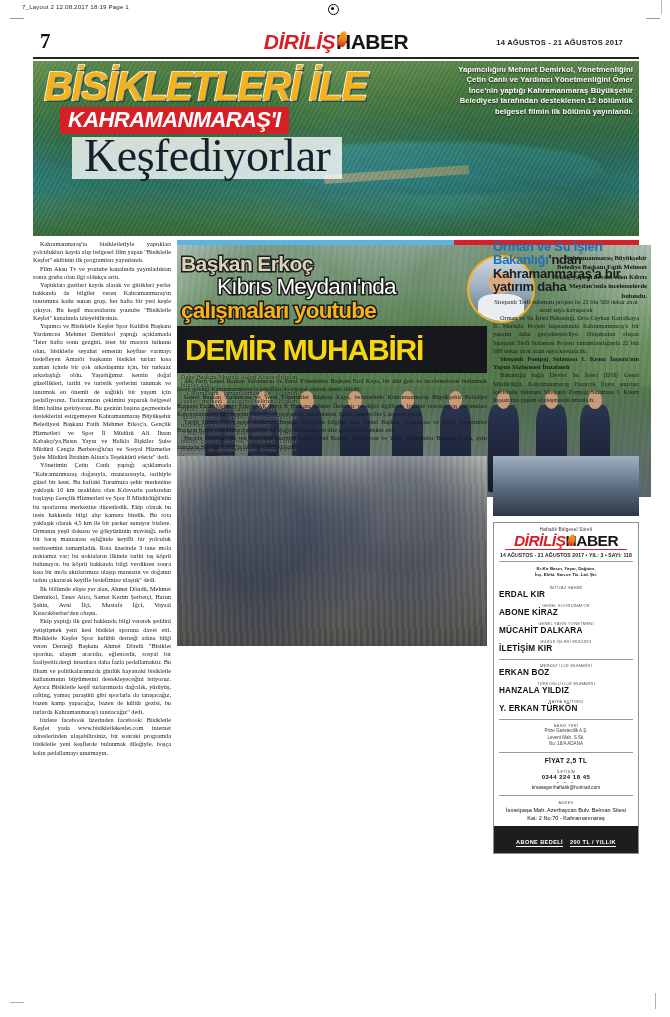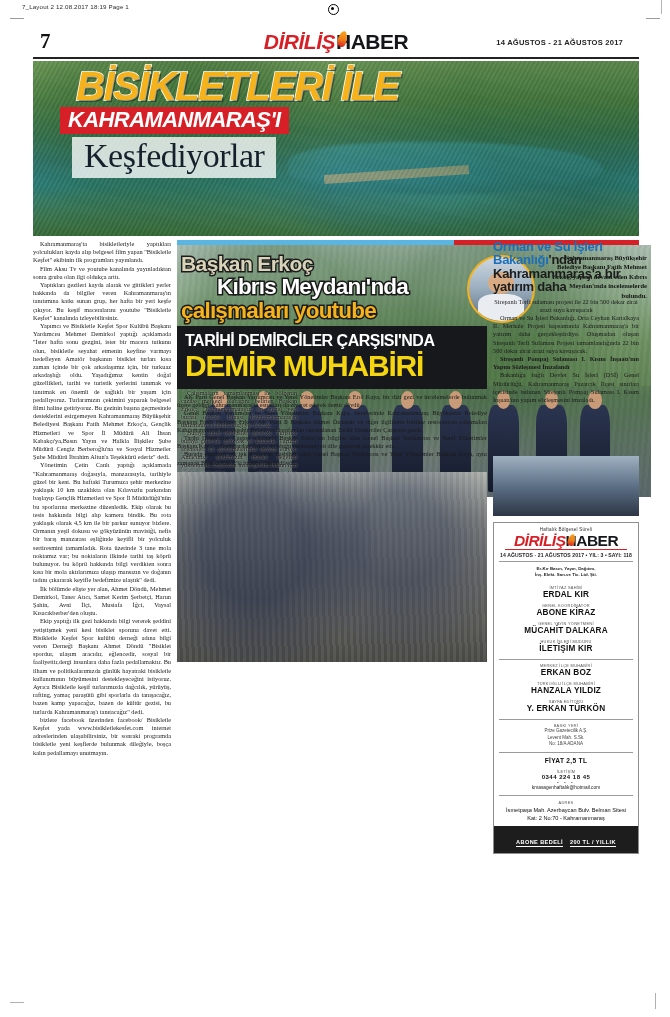--- a/index.html
+++ b/index.html
@@ -173,21 +173,20 @@
   .hl1 {
     font-family:"Liberation Sans", sans-serif;
     font-weight:bold; font-style:italic;
     font-size:40px; line-height:38px;
     color:#f6b21b;
     -webkit-text-stroke: 1.6px #ffffff;
     paint-order: stroke fill;
     letter-spacing:-1.5px;
     text-shadow: 2px 2px 0 rgba(0,0,0,.35);
     white-space:nowrap;
-    margin-left:32px;
   }
   .hl2-band {
     display:inline-block;
     background:#d61f26;
     padding: 2px 8px 3px 8px;
     margin-top: 2px;
     margin-left: 16px;
   }
   .hl2 {
     font-family:"Liberation Sans", sans-serif;
@@ -199,21 +198,21 @@
   }
   .hl3-band {
     display:inline-block;
     background: rgba(255,255,255,0.78);
     padding: 1px 12px 4px 12px;
     margin-top: 3px;
     margin-left: 28px;
   }
   .hl3 {
     font-family:"Liberation Serif", serif;
-    font-size:34px; line-height:36px;
+    font-size:46px; line-height:36px;
     color:#15202c;
     letter-spacing:-0.5px;
     white-space:nowrap;
   }
 
   
   .hero-note {
     position:absolute; right:6px; top:4px;
     width:190px;
     text-align:right;
@@ -282,21 +281,21 @@
     font-family:"Liberation Sans", sans-serif;
     font-weight:bold; font-size:21px; line-height:21px;
     color:#d9d3b9;
     -webkit-text-stroke: 2.8px #1b1b1b;
     paint-order: stroke fill;
     letter-spacing:-0.6px;
     white-space:nowrap;
   }
   .eh2 {
     font-family:"Liberation Sans", sans-serif;
-    font-weight:bold; font-size:22.5px; line-height:24px;
+    font-weight:normal; font-size:22.5px; line-height:24px;
     color:#ffffff;
     -webkit-text-stroke: 3px #1b1b1b;
     paint-order: stroke fill;
     letter-spacing:-0.8px;
     margin-top:1px;
     white-space:nowrap;
     padding-left:36px;
   }
   .eh3 {
     font-family:"Liberation Sans", sans-serif;
@@ -446,21 +445,20 @@
     line-height:6px;
     padding:4px 0 4px 0;
   }
   .staff-role {
     text-align:center;
     font-family:"Liberation Sans", sans-serif;
     font-size:3.9px; color:#555; letter-spacing:.3px;
     margin-top:3px;
   }
   .staff-name {
-    text-align:center;
     font-family:"Liberation Sans", sans-serif;
     font-size:8.2px; font-weight:bold; color:#101010;
     letter-spacing:.2px; line-height:10px;
   }
   .col-sep { height:1px; background:#9a9a9a; margin:5px 0 0 0; }
   .col-price {
     text-align:center;
     font-family:"Liberation Sans", sans-serif;
     font-size:6.6px; font-weight:bold; color:#101010;
     letter-spacing:.3px;
@@ -548,20 +546,21 @@
     <div class="hl-wrap">
       <div class="hl1">BİSİKLETLERİ İLE</div>
       <div class="hl2-band">
         <span class="hl2">KAHRAMANMARAŞ'I</span>
       </div>
       <div class="hl3-band">
         <span class="hl3">Keşfediyorlar</span>
       </div>
     </div>
 
+    <div class="hero-note">Yapımcılığını Mehmet Demirkol, Yönetmenliğini Çetin Canlı ve Yardımcı Yönetmenliğini Ömer İnce'nin yaptığı Kahramanmaraş Büyükşehir Belediyesi tarafından desteklenen 12 bölümlük belgesel filmin ilk bölümü yayınlandı.</div>
   </div>
 
   <div class="col-left">
     <div class="body-text">
       <p>Kahramanmaraş'ta bisikletleriyle yaptıkları yolculukları kayda alıp belgesel film yapan "Bisikletle Keşfet" ekibinin ilk programları yayınlandı.</p>
       <p>Film Aksu Tv ve youtube kanalında yayınladıktan sonra gruba olan ilgi oldukça arttı.</p>
       <p>Yaptıkları gezileri kayda alarak ve gittikleri yerler hakkında da bilgiler veren Kahramanmaraş'ın tanıtımına katkı sunan grup, her hafta bir yeri keşfe çıkıyor. Bu keşif maceralarını youtube "Bisikletle Keşfet" kanalında izleyebilirsiniz.</p>
       <p>Yapımcı ve Bisikletle Keşfet Spor Kulübü Başkanı Yardımcısı Mehmet Demirkol yaptığı açıklamada "İster hafta sonu gezgini, ister bir macera tutkunu olun, bisikletle seyahat etmenin keyfine varmayı hedefleyen Amatör başkanın bisiklet turları kısa zaman içinde bir çok arkadaşımız için, bir turkuaz arkadaşlığı oldu. Yaşadığımız kentin doğal güzellikleri, tarihi ve turistik yerlerini tanımak ve tanıtmak en önemli de sağlıklı bir yaşam için pedallıyoruz. Turlarımızın çekimini yaparak belgesel filmi haline getiriyoruz. Bu gezinin başına geçmesinde desteklerini esirgemeyen Kahramanmaraş Büyükşehir Belediyesi Başkanı Fatih Mehmet Erkoç'a, Gençlik Hizmetleri ve Spor İl Müdürü Ali İhsan Kabakçı'ya,Basın Yayın ve Halkla İlişkiler Şube Müdürü Cengiz Berberoğlu'na ve Sosyal Hizmetler Şube Müdürü İbrahim Altun'a Teşekkürü ederiz" dedi.</p>
       <p>Yönetimin Çetin Canlı yaptığı açıklamada "Kahramanmaraş doğasıyla, manzarasıyla, tarihiyle güzel bir kent. Bu haftaki Turumuza şehir merkezine yaklaşık 10 km uzaklıkta olan Kılavuzlu parkından başlayıp Gençlik Hizmetleri ve Spor İl Müdürlüğü'nün bu sporlarına merkezine düzenledik. Ekip olarak bu tesis hakkında bilgi alıp kamera bindik. Bu rota yaklaşık olarak 4,5 km ile bir parkur sunuyor bizlere. Ormanın yeşil dokusu ve gökyüzünün mavisiği, nefis bir barış manzarası eşliğinde keyifli bir yolculuk sertiresmini tamamladık. Rota üzerinde 3 tane mola noktamız var; bu noktaların ilkinde tarihi taş köprü bulunuyor. bu köprü hakkında bilgi verdikten sonra kısa bir mola aktılarımıza ulaşıp mansızın ve doğanın tadını çıkararak keyifle bedefimize ulaştık" dedi.</p>
       <p>İlk bölümde elişte yer alan, Ahmet Döndü, Mehmet Demirkol, Taner Atıcı, Samet Kerim Şerbetçi, Harun Şahin, Avni İlçi, Mustafa İğci, Vaysal Kısacıkberber'den oluştu.</p>
@@ -601,21 +600,20 @@
       <div class="erkoc-overlay-text">
         <p>Büyükşehir Belediyesi Etüd ve Projeler Dairesi Başkanlığı Park ve Bahçeler Şube Müdürlüğü ekiplerince yapımı devam eden Kıbrıs Meydan'ında incelemelerde bulunarak Daire Başkanı Mustafa Akbaş Abacıoğlu'ndan bilgiler aldı.</p>
         <p>Çalışmaların tamamlanması ile bölgenin cazibe merkezi olacağını belirten Başkan Erkoç; "Kahramanmaraş'ın en güzel yeri burası olacak. Burası Kahramanmaraş'ın turizminin kalbinin attığı yer olacak.</p>
         <p>Buraya turist otobüsleri gelecek. Turistler buraya gelecek, gezecek ve kalacak. Turizm acenteleri ile görüşmelerimiz devam ediyor. Amacımız şehrimizin marka değerini yükseltmek. Dışarıdan insan gelsin, bunun için tarihi mekanları restore ediyoruz" diye konuştu.</p>
       </div>
     </div>
   </div>
 
   <div class="demirci-pkg">
     <div class="dem-hl-box">
-      <div class="dh1">TARİHİ DEMİRCİLER ÇARŞISI'NDA</div>
       <div class="dh2">DEMİR MUHABİRİ</div>
     </div>
     <div class="dem-body body-text">
       <p>AK Parti Genel Başkan Yardımcısı ve Yerel Yönetimler Başkanı Erol Kaya, bir dizi gezi ve incelemelerde bulunmak üzere geldiği Kahramanmaraş'ta esnafları da ziyaret ederek demir dövdü.</p>
       <p>Genel Başkan Yardımcısı ve Yerel Yönetimler Başkanı Kaya, beraberinde Kahramanmaraş Büyükşehir Belediye Başkanı Fatih Mehmet Erkoç, AK Parti İl Başkanı Ahmet Özdemir ve diğer ilgililerle birlikte restorasyon çalışmaları Kahramanmaraş Büyükşehir Belediyesi tarafından tamamlanan Tarihi Demirciler Çarşısını gezdi.</p>
       <p>Tarihi Demirciler Çarşısı hakkında Başkan Erkoç'tan bilgiler alan Genel Başkan Yardımcısı ve Yerel Yönetimler Başkanı Kaya, çalışmalardan dolayı duyduğu memnuniyeti dile getirerek teşekkür etti.</p>
       <p>Burada esnafları tek tek dolaşarak hasbihal eden Genel Başkan Yardımcısı ve Yerel Yönetimler Başkanı Kaya, aynı zamanda Başkan Erkoç'la birlikte demir dövdü.</p>
     </div>
     <div class="dem-photo"></div>
   </div>

